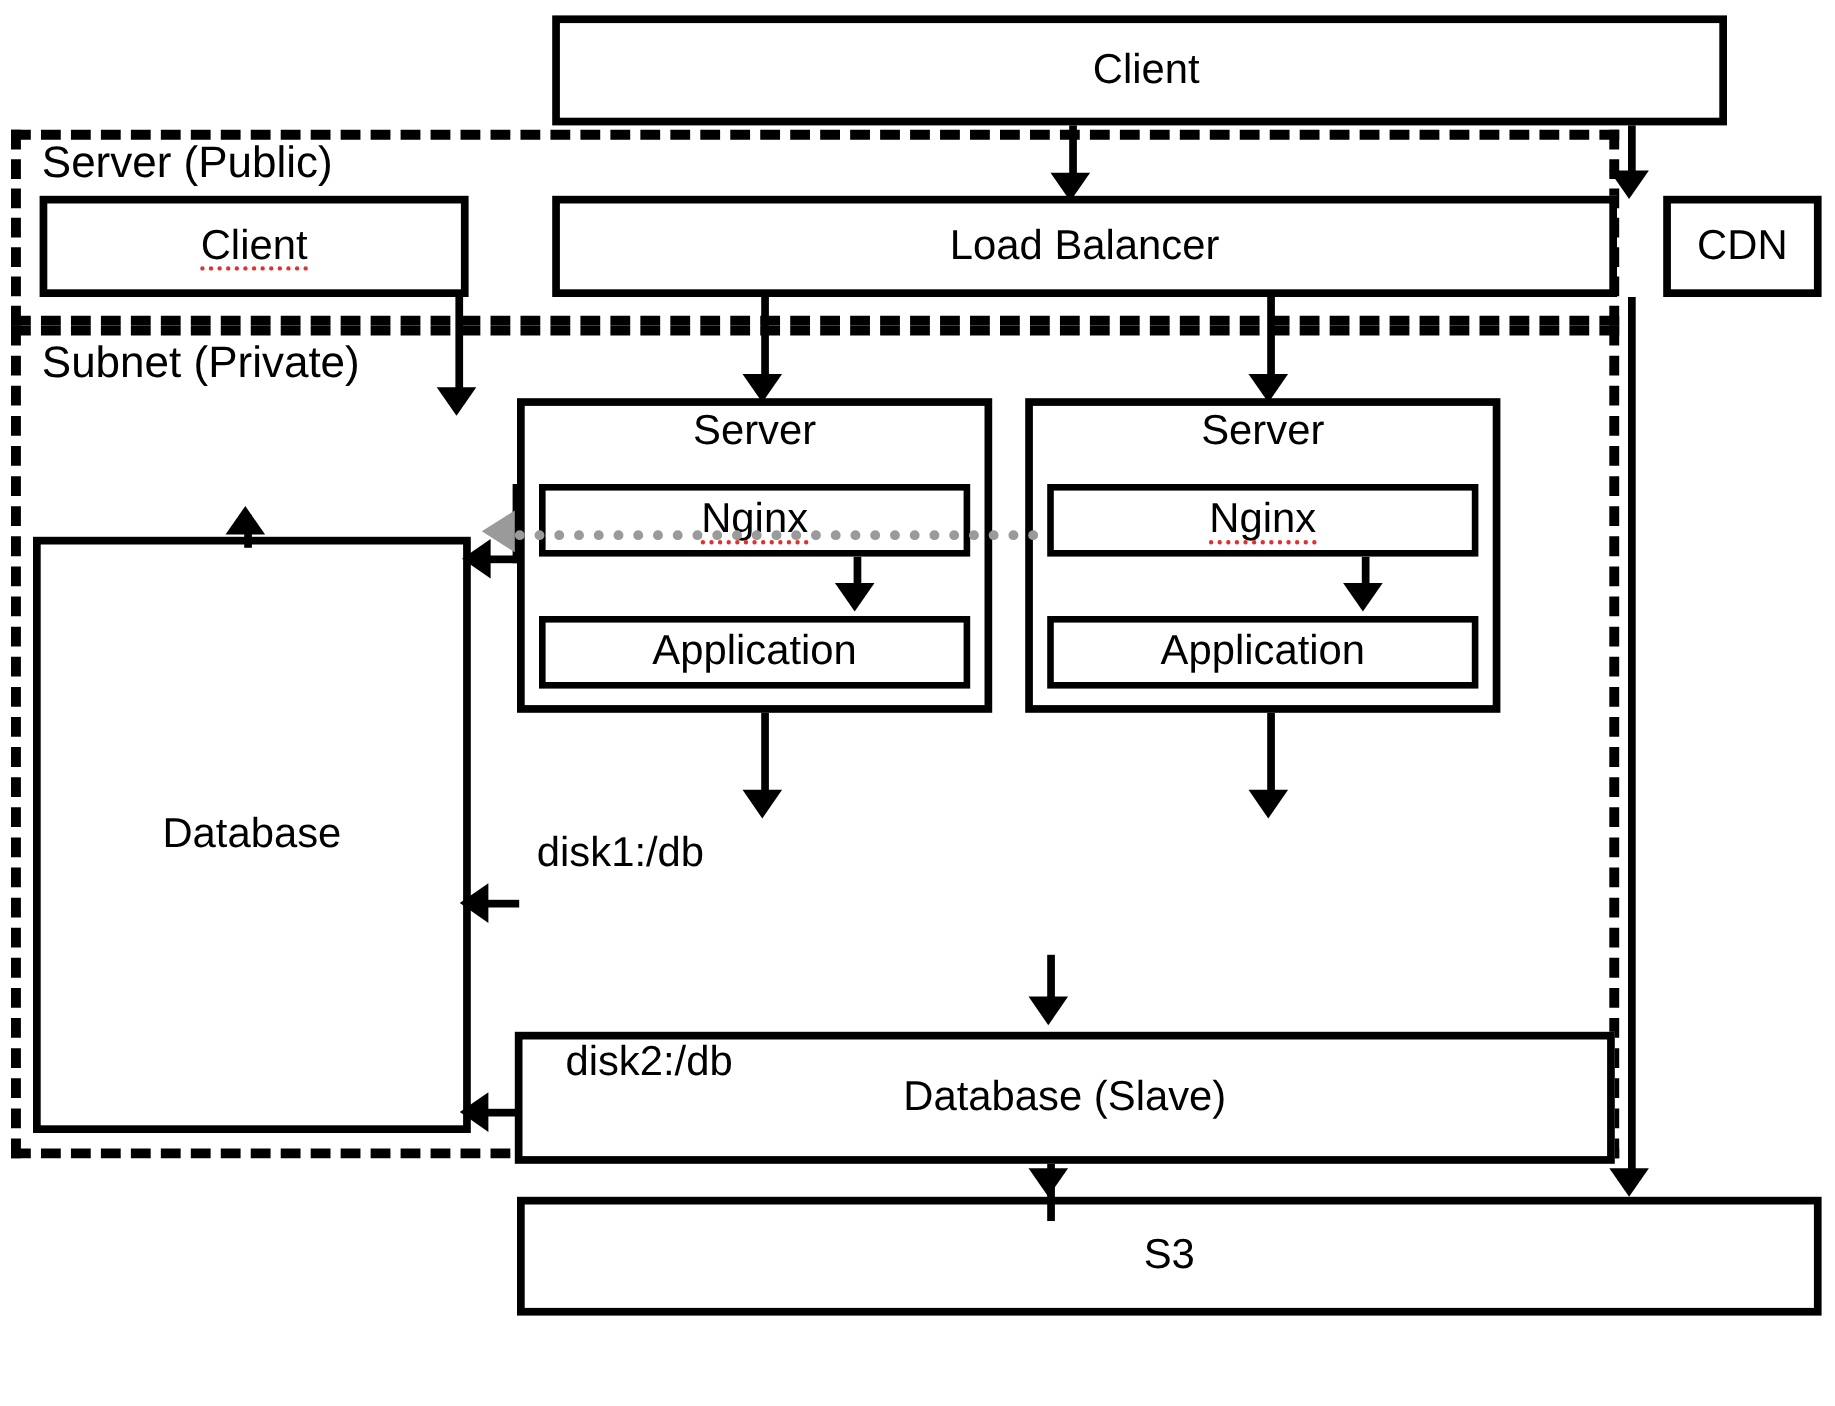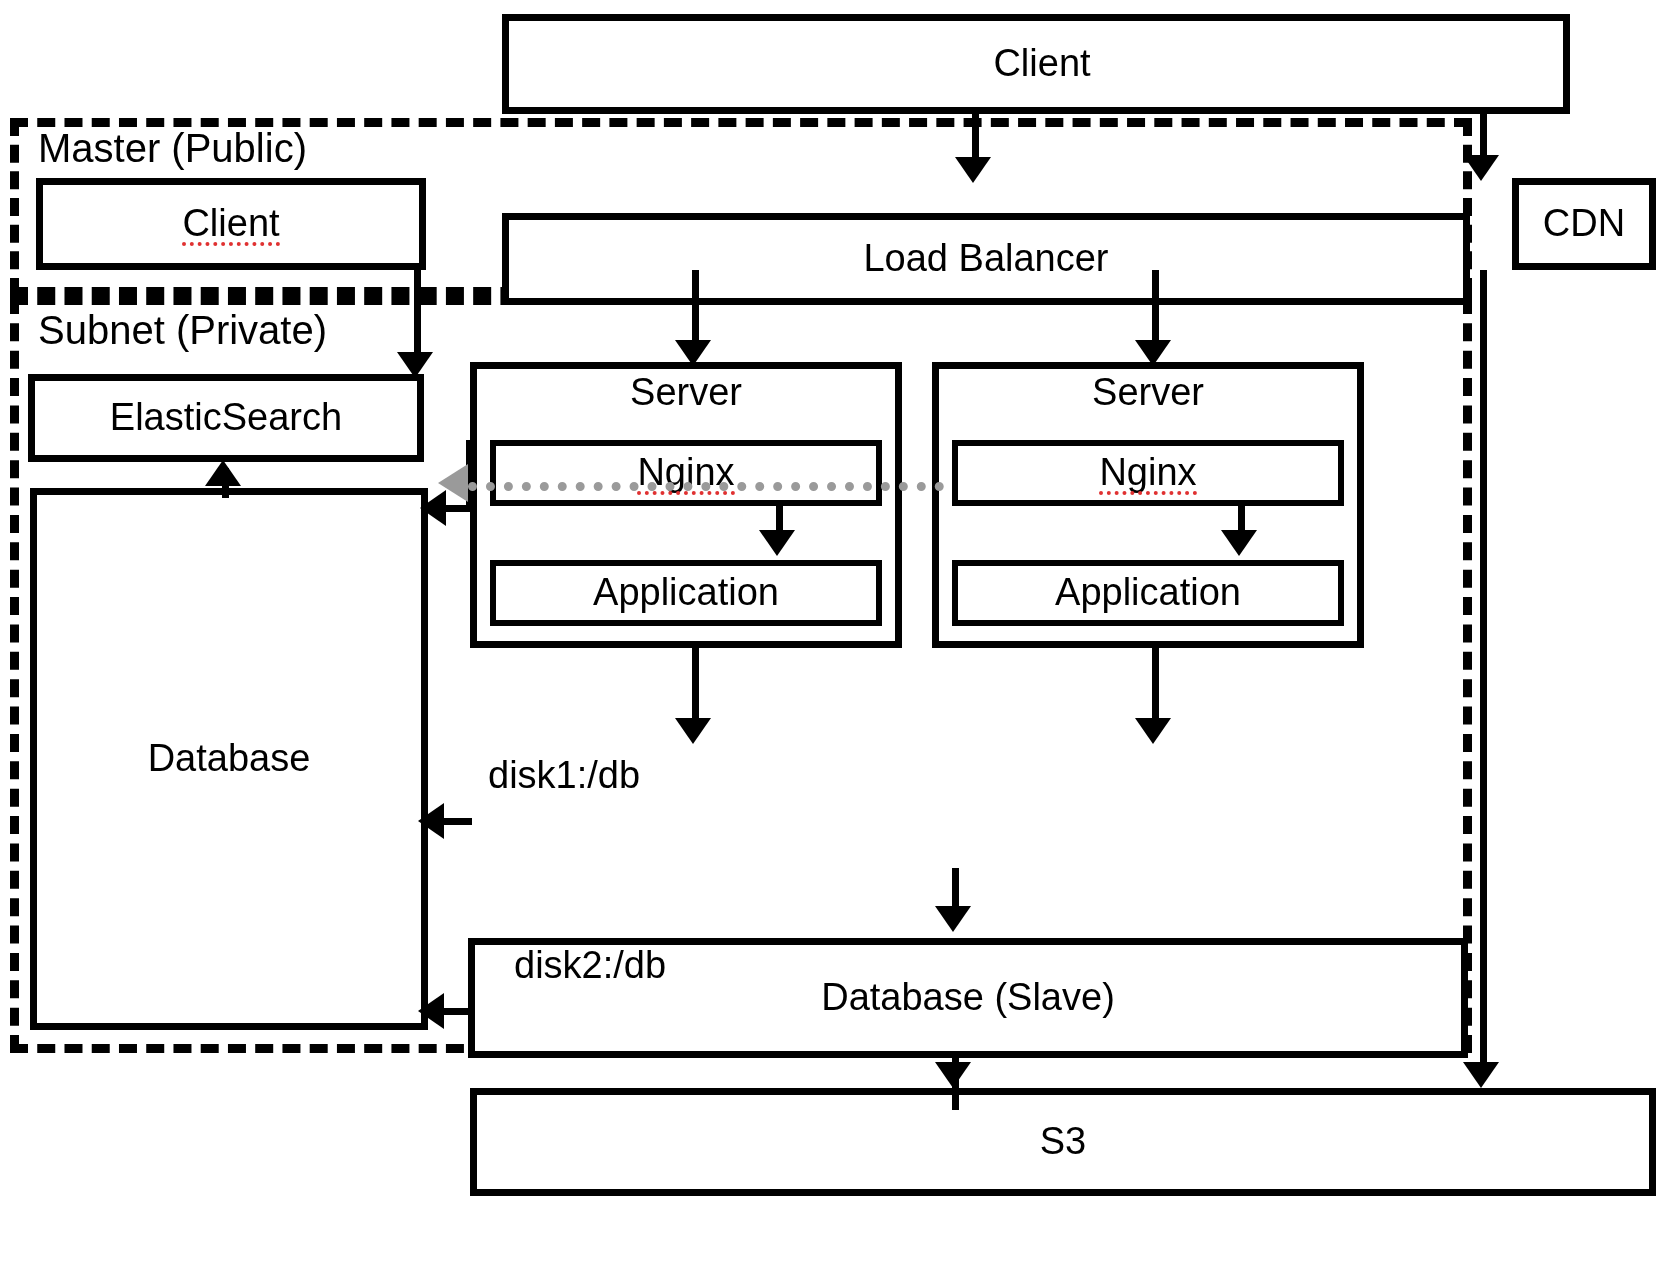--- a/index.html
+++ b/index.html
@@ -129,21 +129,21 @@
     height: 0;
     border-bottom: 4px dotted #e03131;
   }
 </style>
 </head>
 <body>
 
 <div id="stage">
 
   <div class="subnet" style="left:10px; top:118px; width:1462px; height:178px;"></div>
-  <div class="subnet-label" style="left:38px; top:126px;">Master (Public)</div>
+  <div class="subnet-label" style="left:38px; top:126px;">Server (Public)</div>
 
   <div class="subnet" style="left:10px; top:296px; width:1462px; height:757px;"></div>
   <div class="subnet-label" style="left:38px; top:308px;">Subnet (Private)</div>
 
   <div class="box" style="left:502px; top:14px; width:1068px; height:100px;padding-left:12px;">
     <span>Client</span>
   </div>
 
   <div class="box" style="left:1512px; top:178px; width:144px; height:92px;text-align:right;">
     <span>CDN</span>
@@ -155,36 +155,33 @@
   <div class="vline" style="left:1480px; top:114px; height:50px;"></div>
   <div class="arrowhead down" style="left:1463px; top:155px;"></div>
 
   <div class="vline" style="left:1480px; top:270px; height:802px;"></div>
   <div class="arrowhead down" style="left:1463px; top:1062px;"></div>
 
   <div class="box" style="left:36px; top:178px; width:390px; height:92px;">
     <span class="spell">Client</span>
   </div>
 
-  <div class="box" style="left:502px; top:178px; width:968px; height:92px;margin-top:35px;">
+  <div class="box" style="left:502px; top:178px; width:968px; height:92px;">
     <span>Load Balancer</span>
   </div>
 
   <div class="vline" style="left:414px; top:270px; height:92px;"></div>
   <div class="arrowhead down" style="left:397px; top:352px;"></div>
 
   <div class="vline" style="left:692px; top:270px; height:82px;"></div>
   <div class="arrowhead down" style="left:675px; top:340px;"></div>
 
   <div class="vline" style="left:1152px; top:270px; height:82px;"></div>
   <div class="arrowhead down" style="left:1135px; top:340px;"></div>
 
-  <div class="box" style="left:28px; top:374px; width:396px; height:88px;">
-    <span>ElasticSearch</span>
-  </div>
 
   <div class="box" style="left:30px; top:488px; width:398px; height:542px;">
     <span>Database</span>
   </div>
 
   <div class="vline" style="left:222px; top:468px; height:30px;"></div>
   <div class="arrowhead up" style="left:205px; top:460px;"></div>
 
   <div class="box outer label-top" style="left:470px; top:362px; width:432px; height:286px;">
     <span>Server</span>

